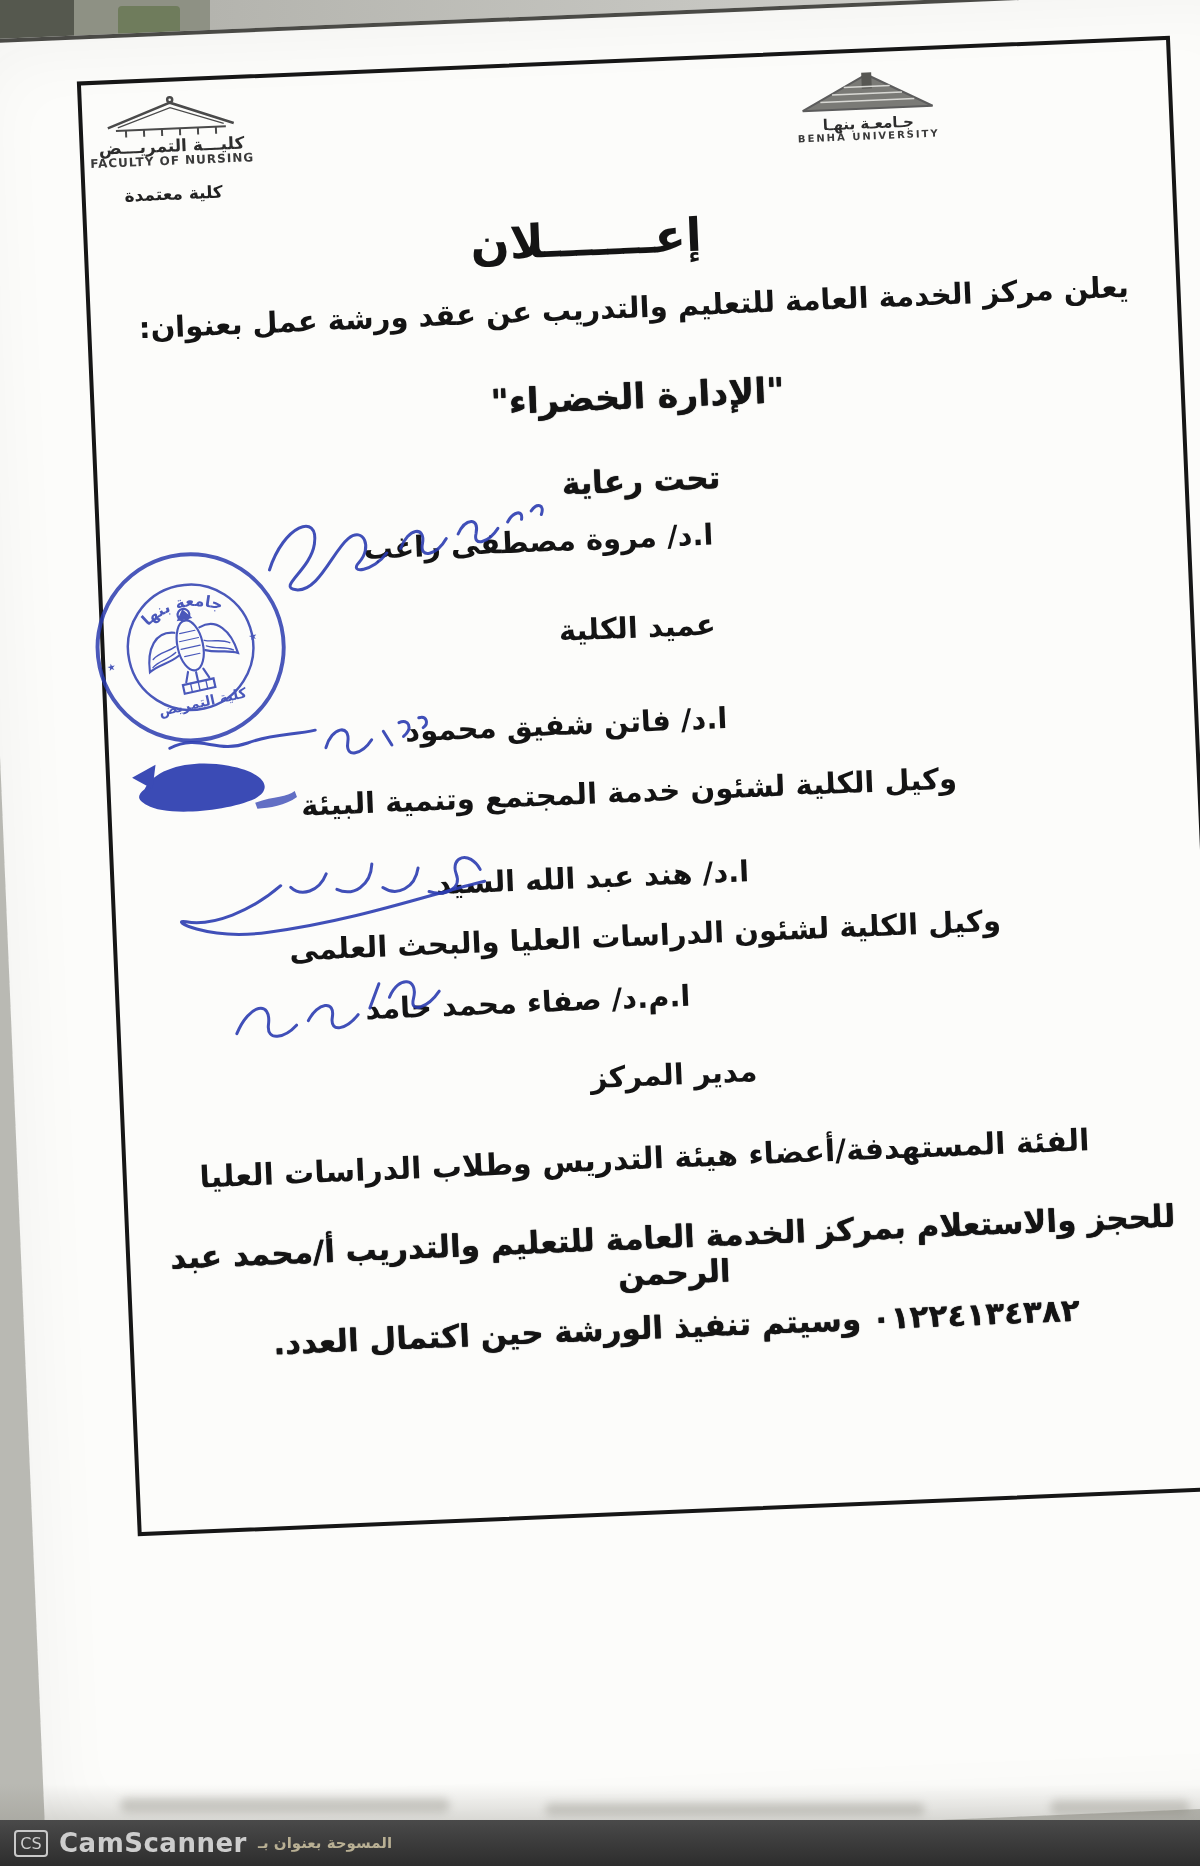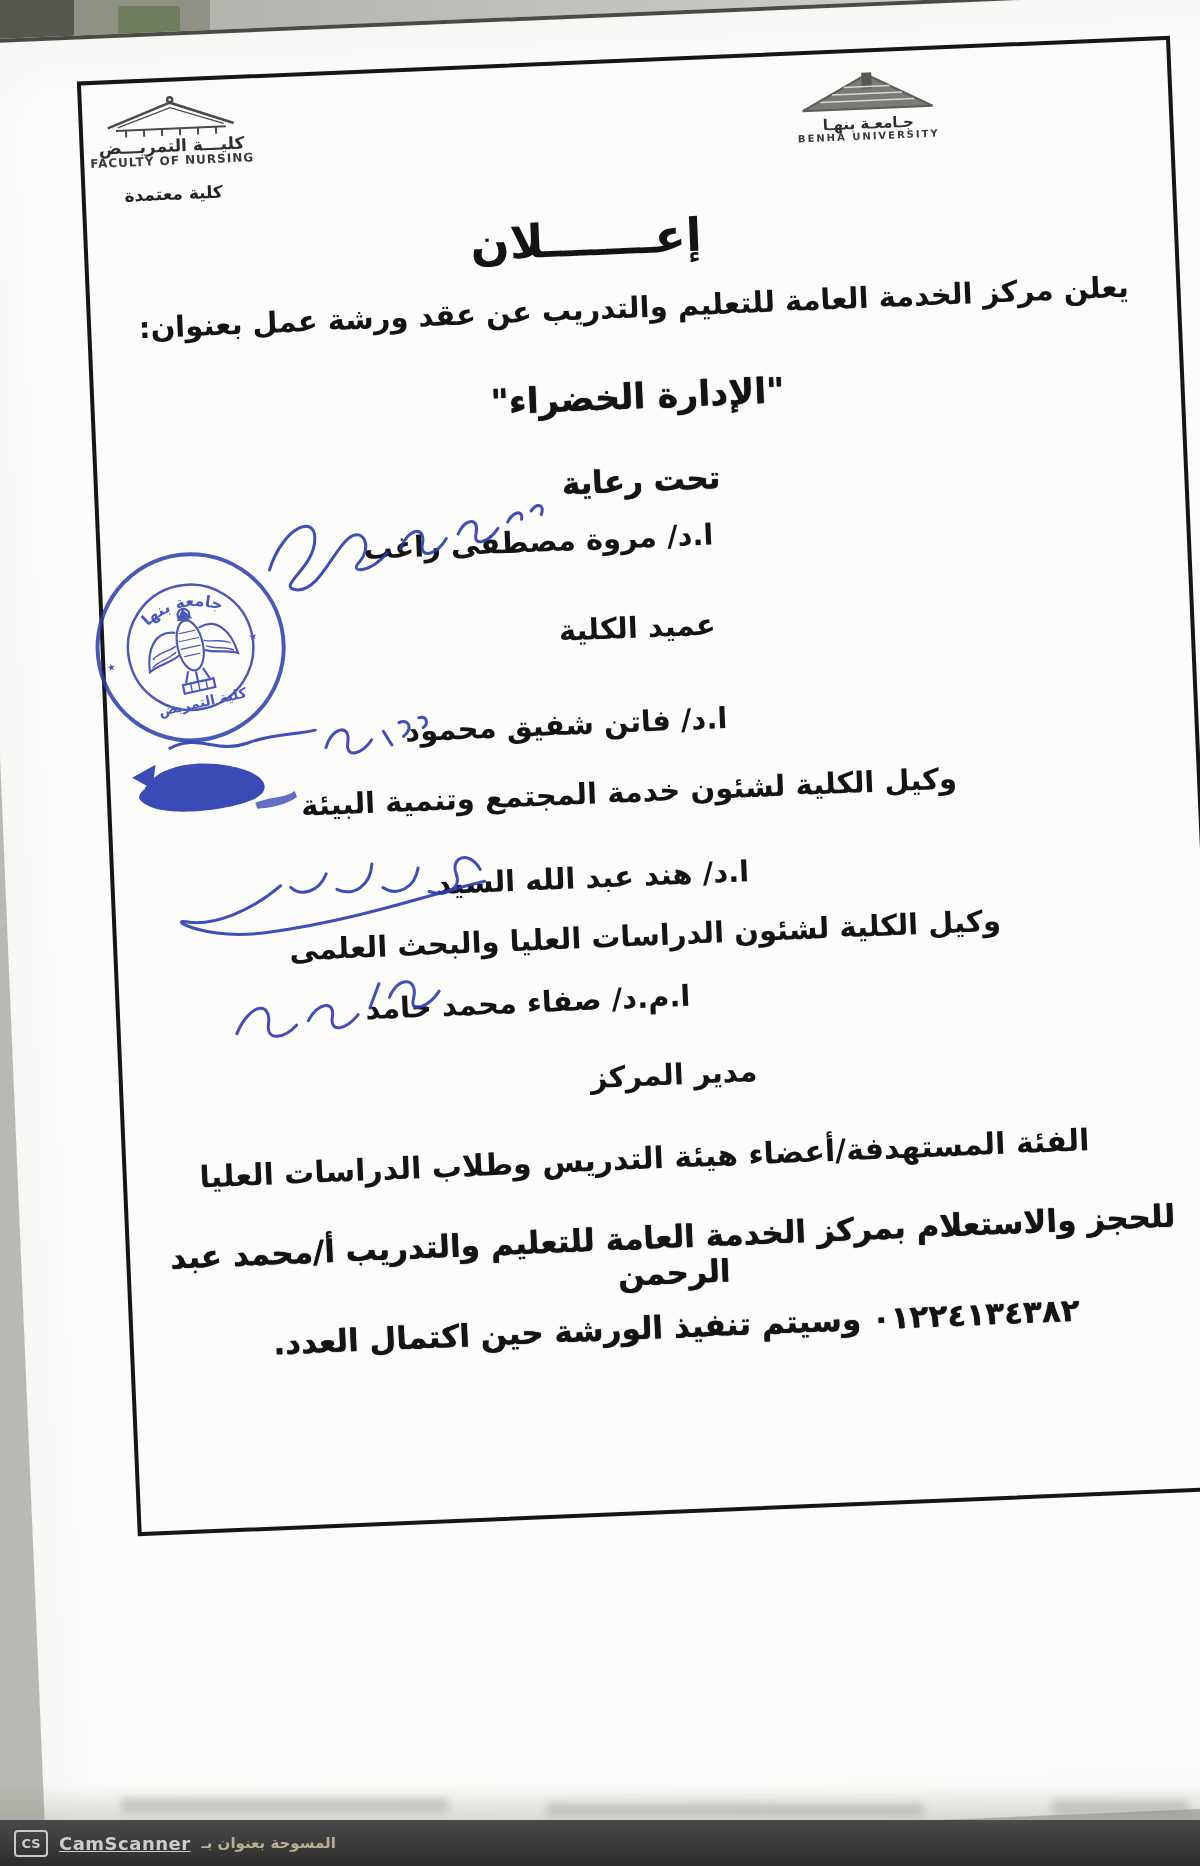--- a/index.html
+++ b/index.html
@@ -72,22 +72,22 @@
   .blot{position:absolute;background:#8a887e;opacity:.35;filter:blur(4px);border-radius:8px;}
   .blot.b1{left:120px;top:1798px;width:330px;height:15px;}
   .blot.b2{left:545px;top:1803px;width:380px;height:13px;}
   .blot.b3{left:1050px;top:1800px;width:140px;height:15px;}
   .scan-bar{
     position:absolute;left:0;right:0;bottom:0;height:46px;
     background:linear-gradient(180deg,#4a4a4a,#2d2d2d);
     display:flex;align-items:center;gap:11px;padding:0 14px;direction:ltr;
   }
   .cs-box{width:30px;height:23px;border:2px solid #c9c9c9;border-radius:4px;
-    color:#cdcdcd;font-size:13px;font-weight:bold;display:flex;align-items:center;justify-content:center;}
-  .cs-brand{color:#cdcdcd;font-size:18px;font-weight:bold;letter-spacing:.5px;text-decoration:underline;}
+    color:#cdcdcd;font-size:16px;font-weight:normal;display:flex;align-items:center;justify-content:center;}
+  .cs-brand{color:#cdcdcd;font-size:26px;font-weight:bold;letter-spacing:.5px;}
   .cs-caption{color:#b9b094;font-size:15px;font-weight:bold;}
 </style>
 </head>
 <body>
 
 <div class="photo-bg">
   <div class="bg-dark-corner"></div>
   <div class="bg-darker"></div>
   <div class="bg-green"></div>
   <div class="bg-light"></div>

